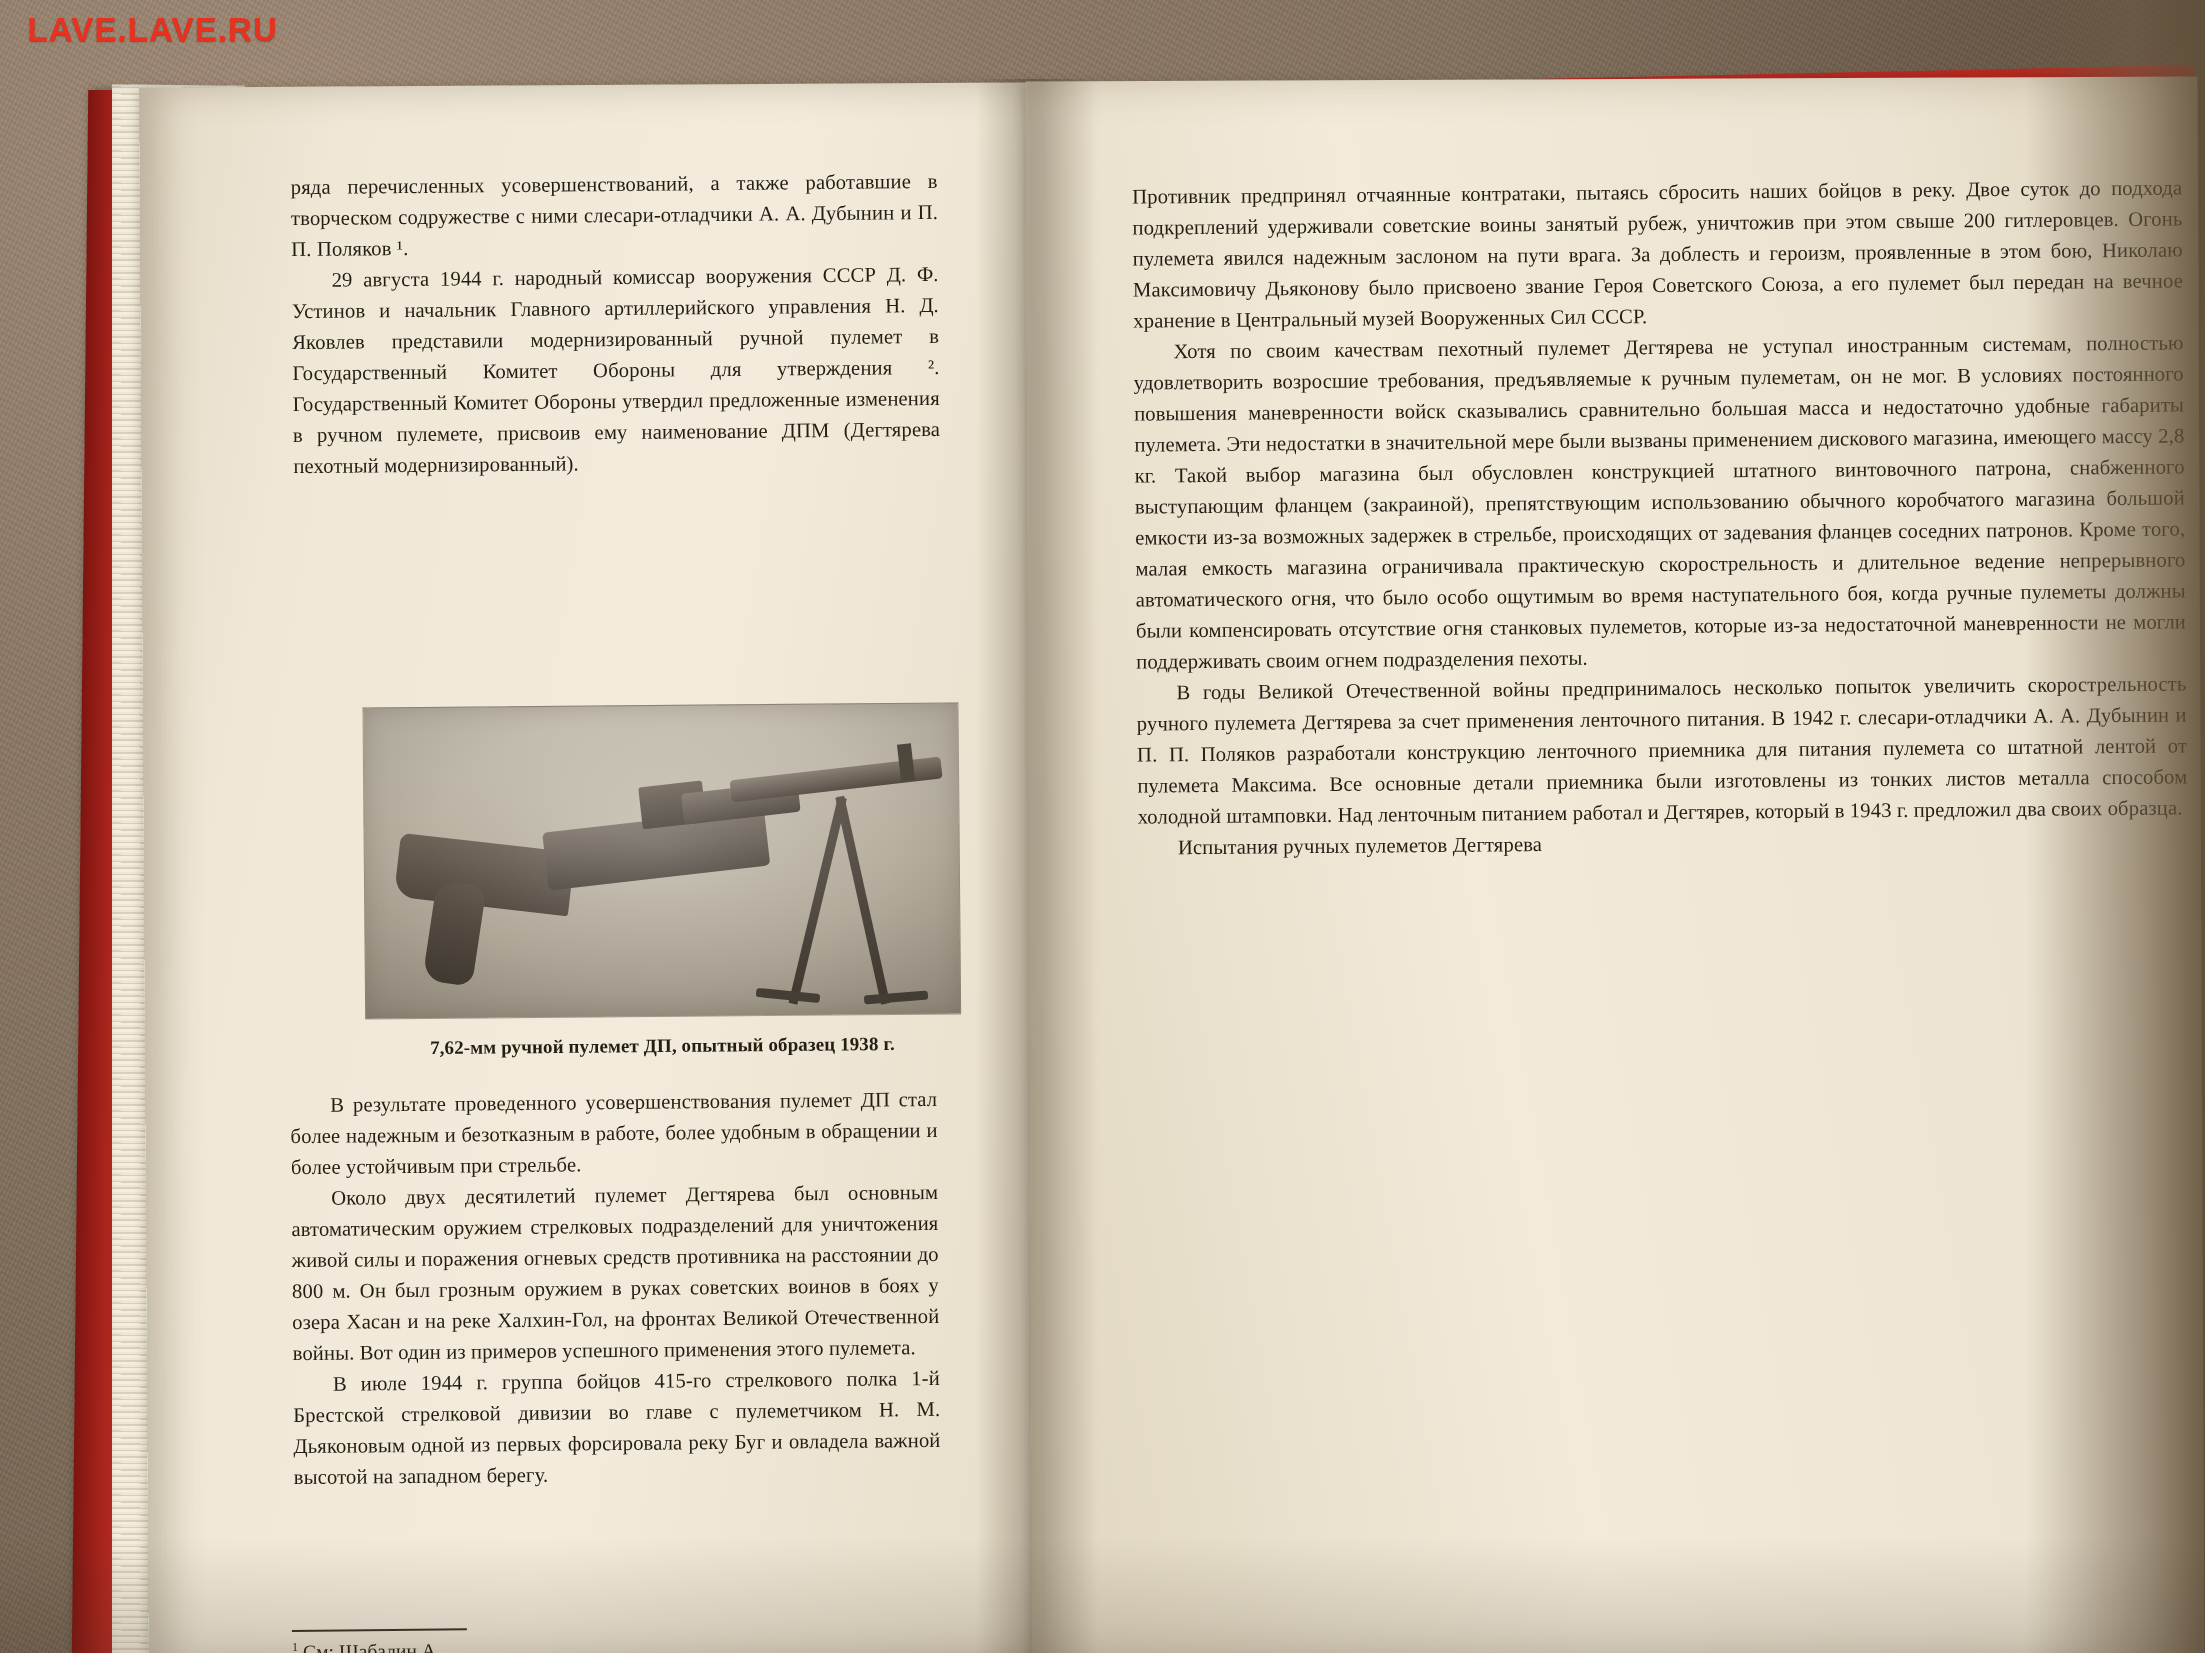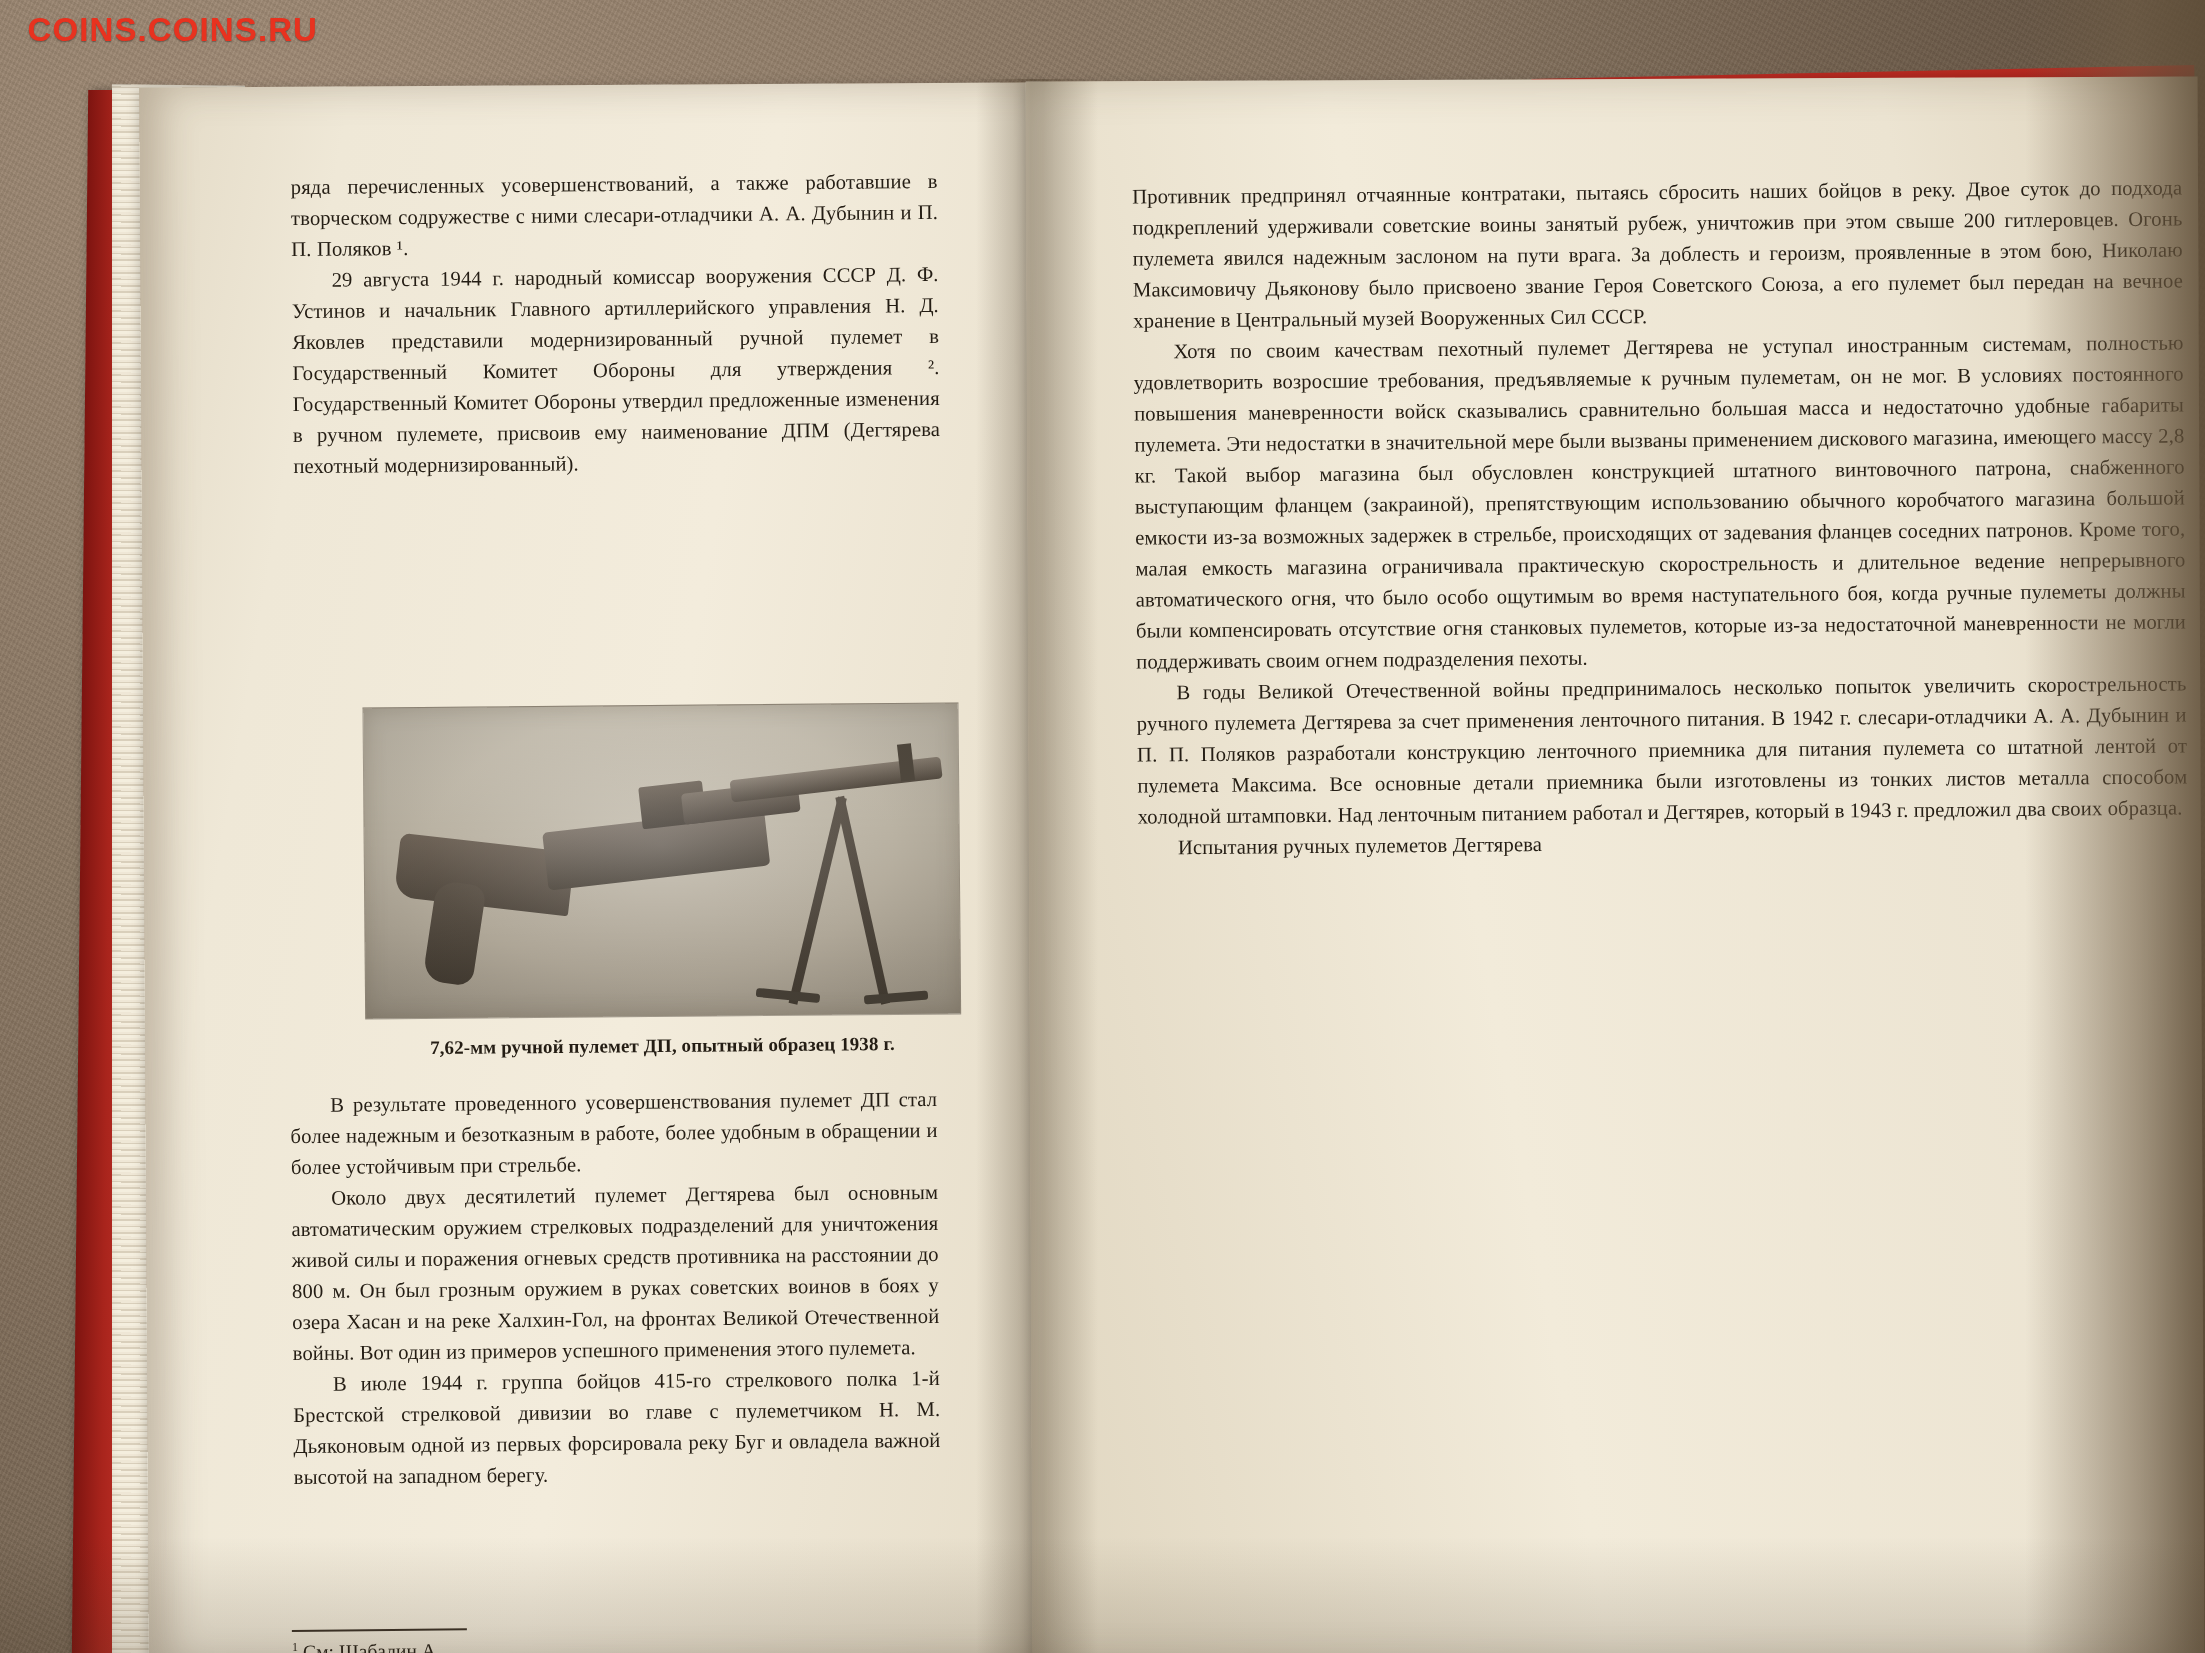--- a/index.html
+++ b/index.html
@@ -339,21 +339,21 @@
     pointer-events: none;
   }
 </style>
 </head>
 <body>
 
 <div class="desk"></div>
 <div class="desk-shade-tr"></div>
 <div class="desk-shade-br"></div>
 
-<div class="watermark">COINS.COINS.RU</div>
+<div class="watermark">LAVE.LAVE.RU</div>
 
 <div class="book">
 
   <div class="cover-left"></div>
   <div class="cover-top-right"></div>
   <div class="page-edges"></div>
 
   <div class="page-left"></div>
 
   <div class="col col-left">

